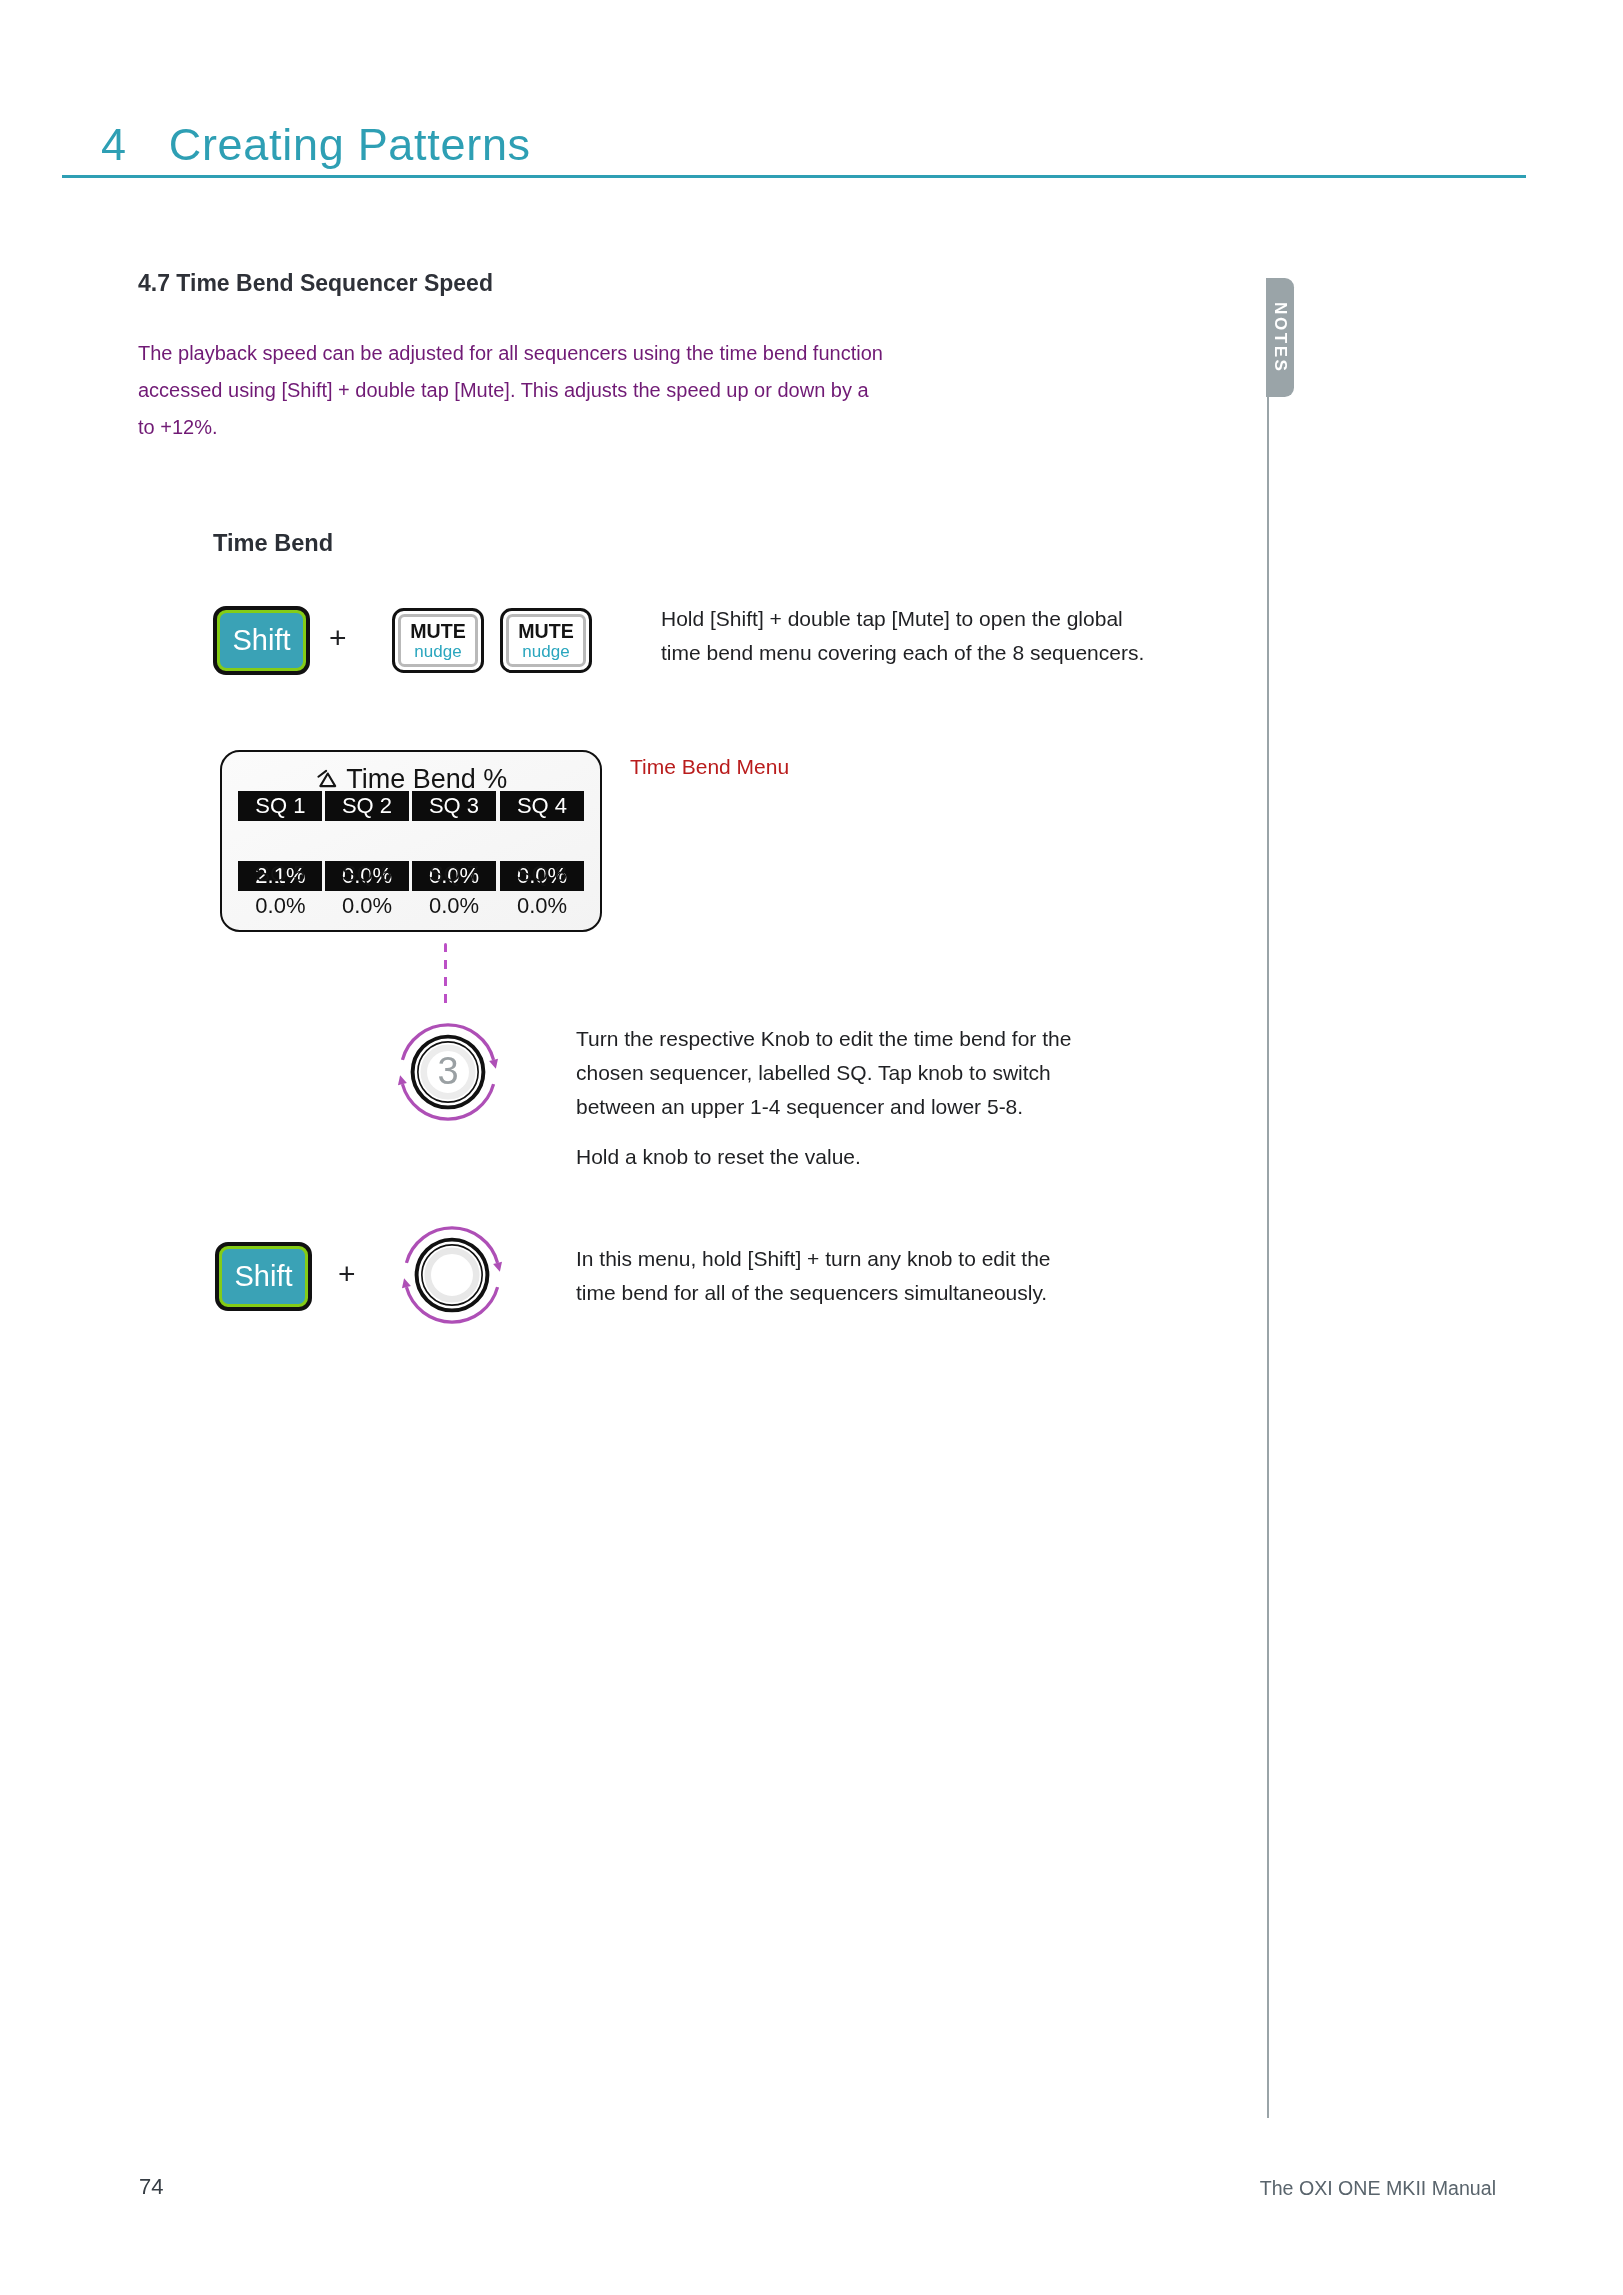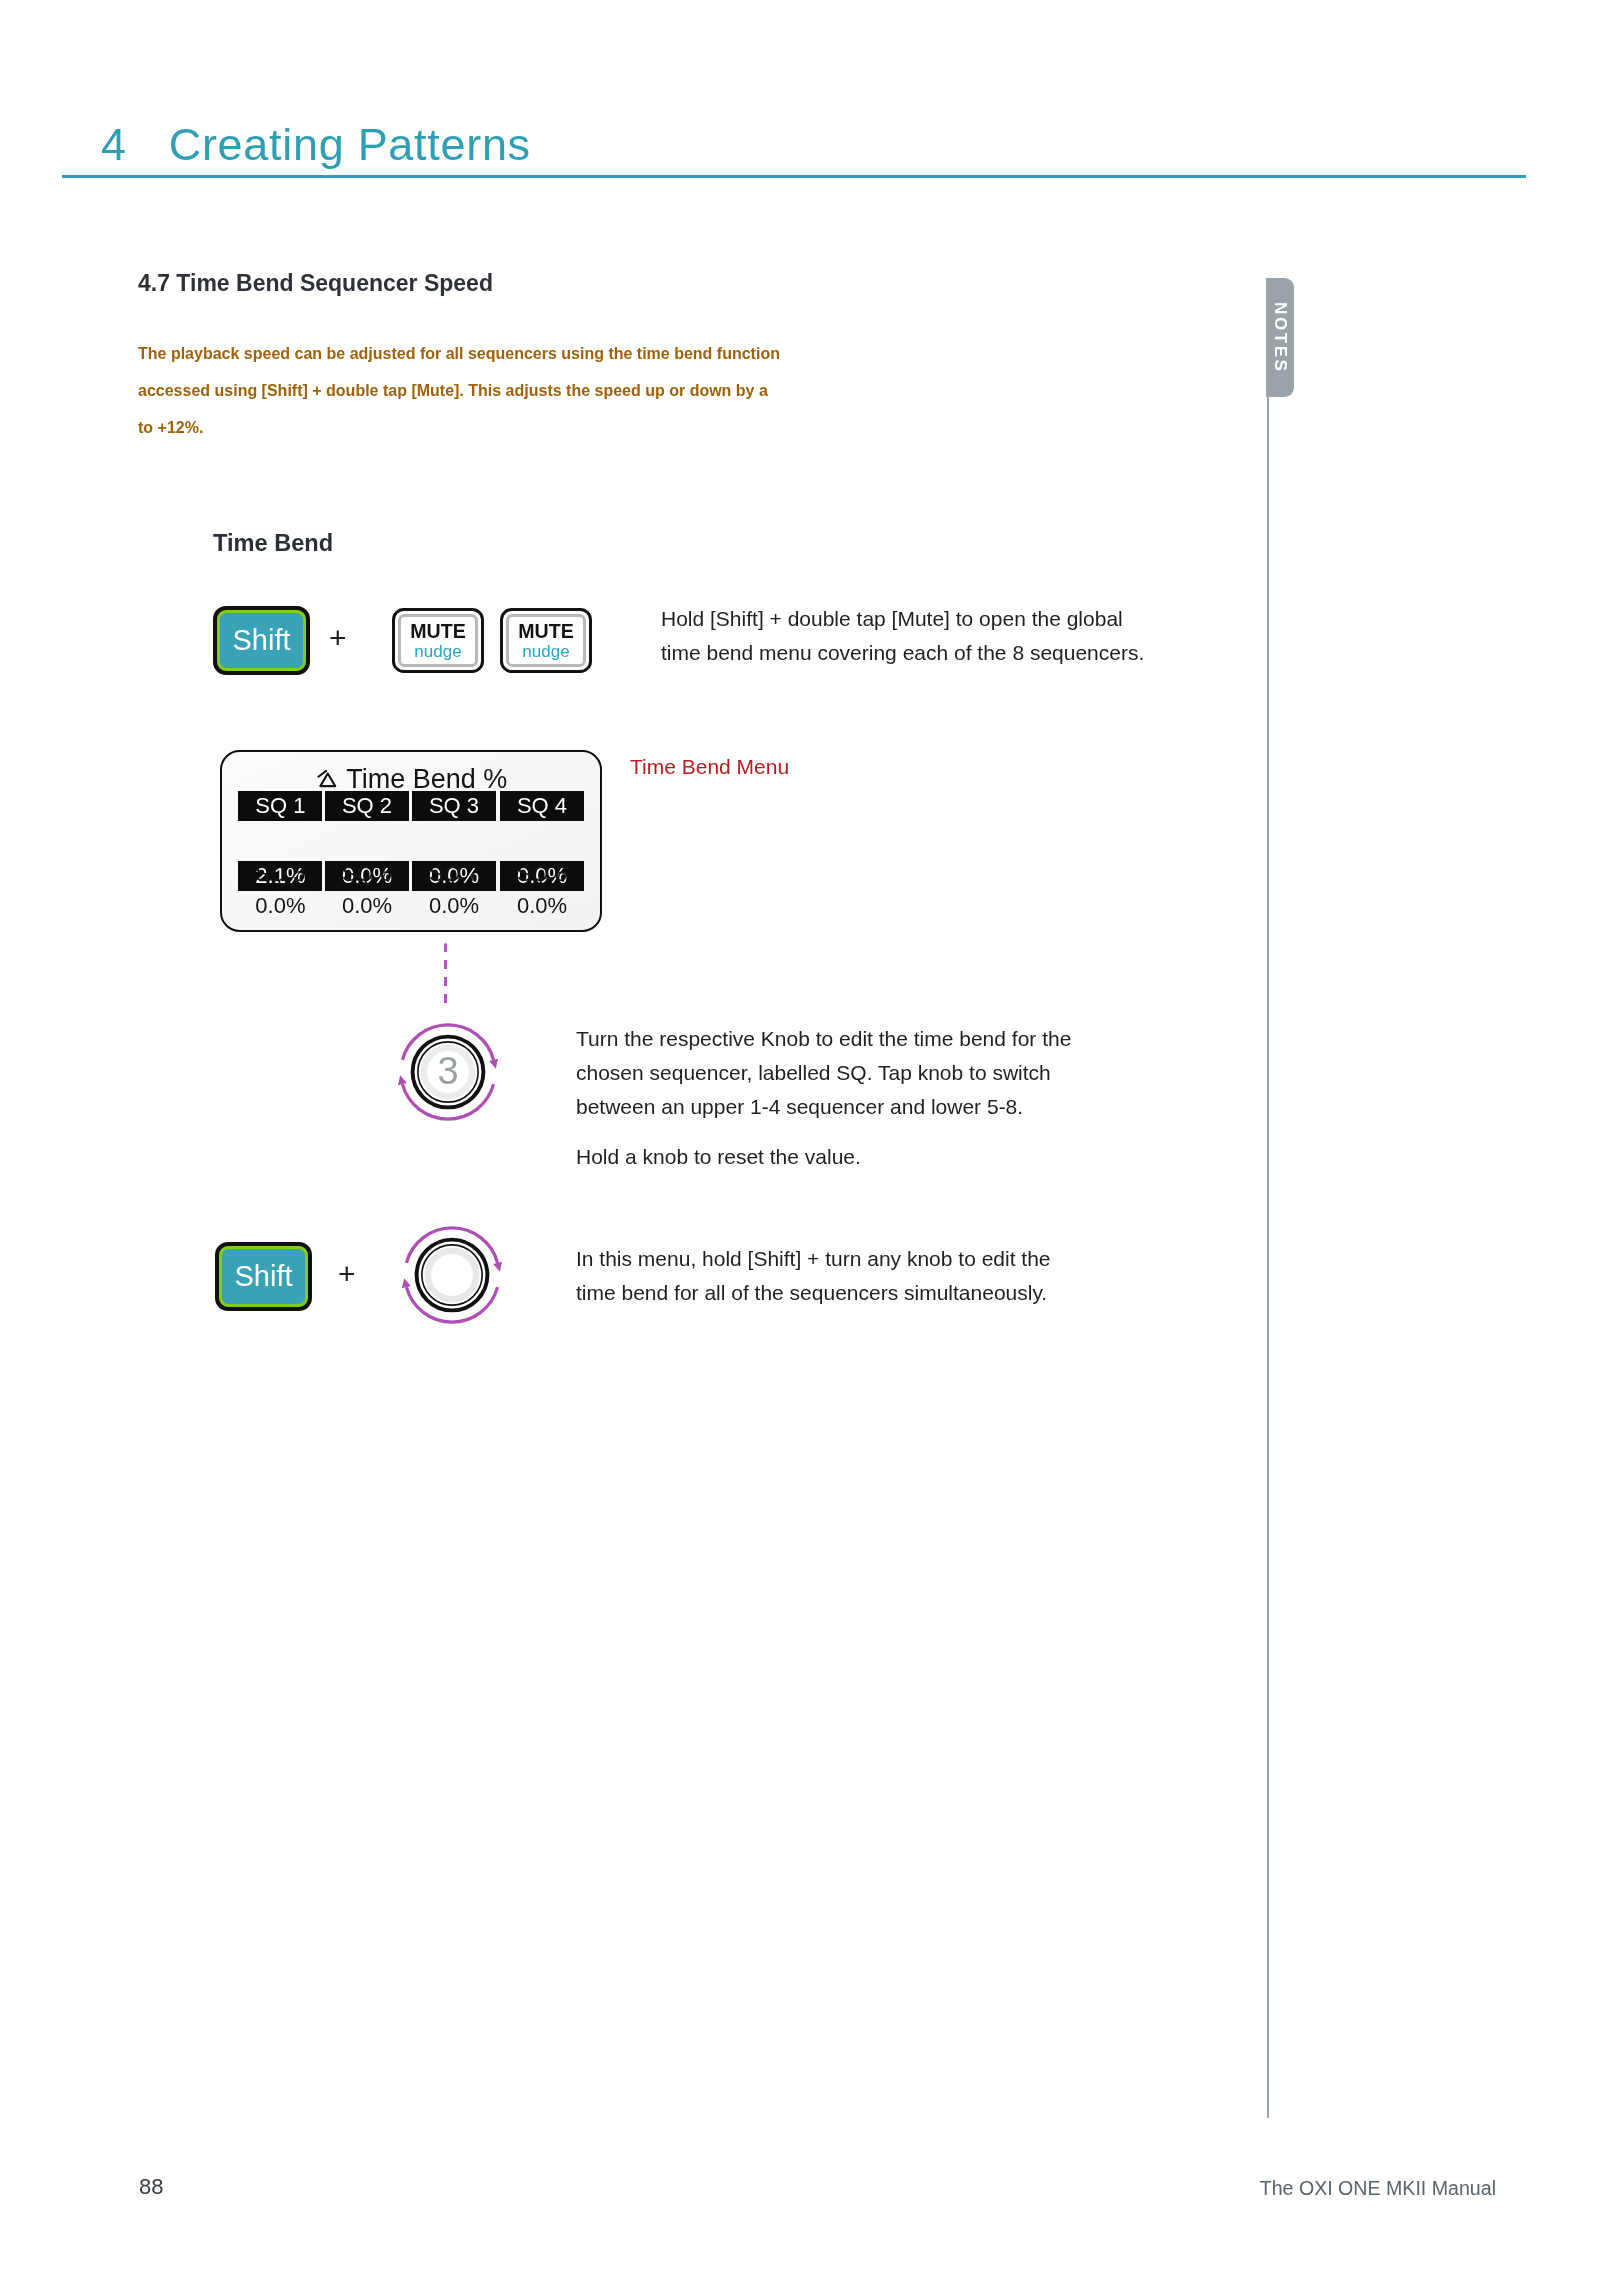--- a/index.html
+++ b/index.html
@@ -34,21 +34,21 @@
     position:absolute;left:1267px;top:397px;width:2px;height:1721px;
     background:#9aa4a8;
   }
   
   .section-title{
     position:absolute;left:138px;top:270px;
     font-size:23px;font-weight:bold;color:#2e3138;white-space:nowrap;
   }
   .intro{
     position:absolute;left:138px;top:335px;
-    font-size:16px;line-height:37px;color:#a16207;white-space:nowrap;font-weight:bold;
+    font-size:20px;line-height:37px;color:#701a75;white-space:nowrap;
   }
   
   .figure-label{
     position:absolute;left:213px;top:530px;
     font-size:23.6px;font-weight:bold;color:#2b2f36;
   }
   .key{
     position:absolute;box-sizing:border-box;
     border:4.6px solid #111;border-radius:13px;background:#84cc16;padding:2.6px;
   }
@@ -221,17 +221,17 @@
     <polygon points="16.9,95.1 13.7,110.4 27.3,106.8" fill="#ae4fb6"></polygon>
     <circle cx="90" cy="90" r="54" fill="#ffffff" stroke="#111111" stroke-width="6"></circle>
     <circle cx="90" cy="90" r="46" fill="#ffffff" stroke="#111111" stroke-width="2.5"></circle>
     <circle cx="90" cy="90" r="37" fill="none" stroke="#e8e8e8" stroke-width="10"></circle>
   </svg>
   <div class="caption" style="left:576px;top:1242px;">
     <div>In this menu, hold [Shift] + turn any knob to edit the</div>
     <div>time bend for all of the sequencers simultaneously.</div>
   </div>
 
-  <div class="footer-page">88</div>
+  <div class="footer-page">74</div>
   <div class="footer-manual">The OXI ONE MKII Manual</div>
 
 </div>
 
 
 </body></html>

